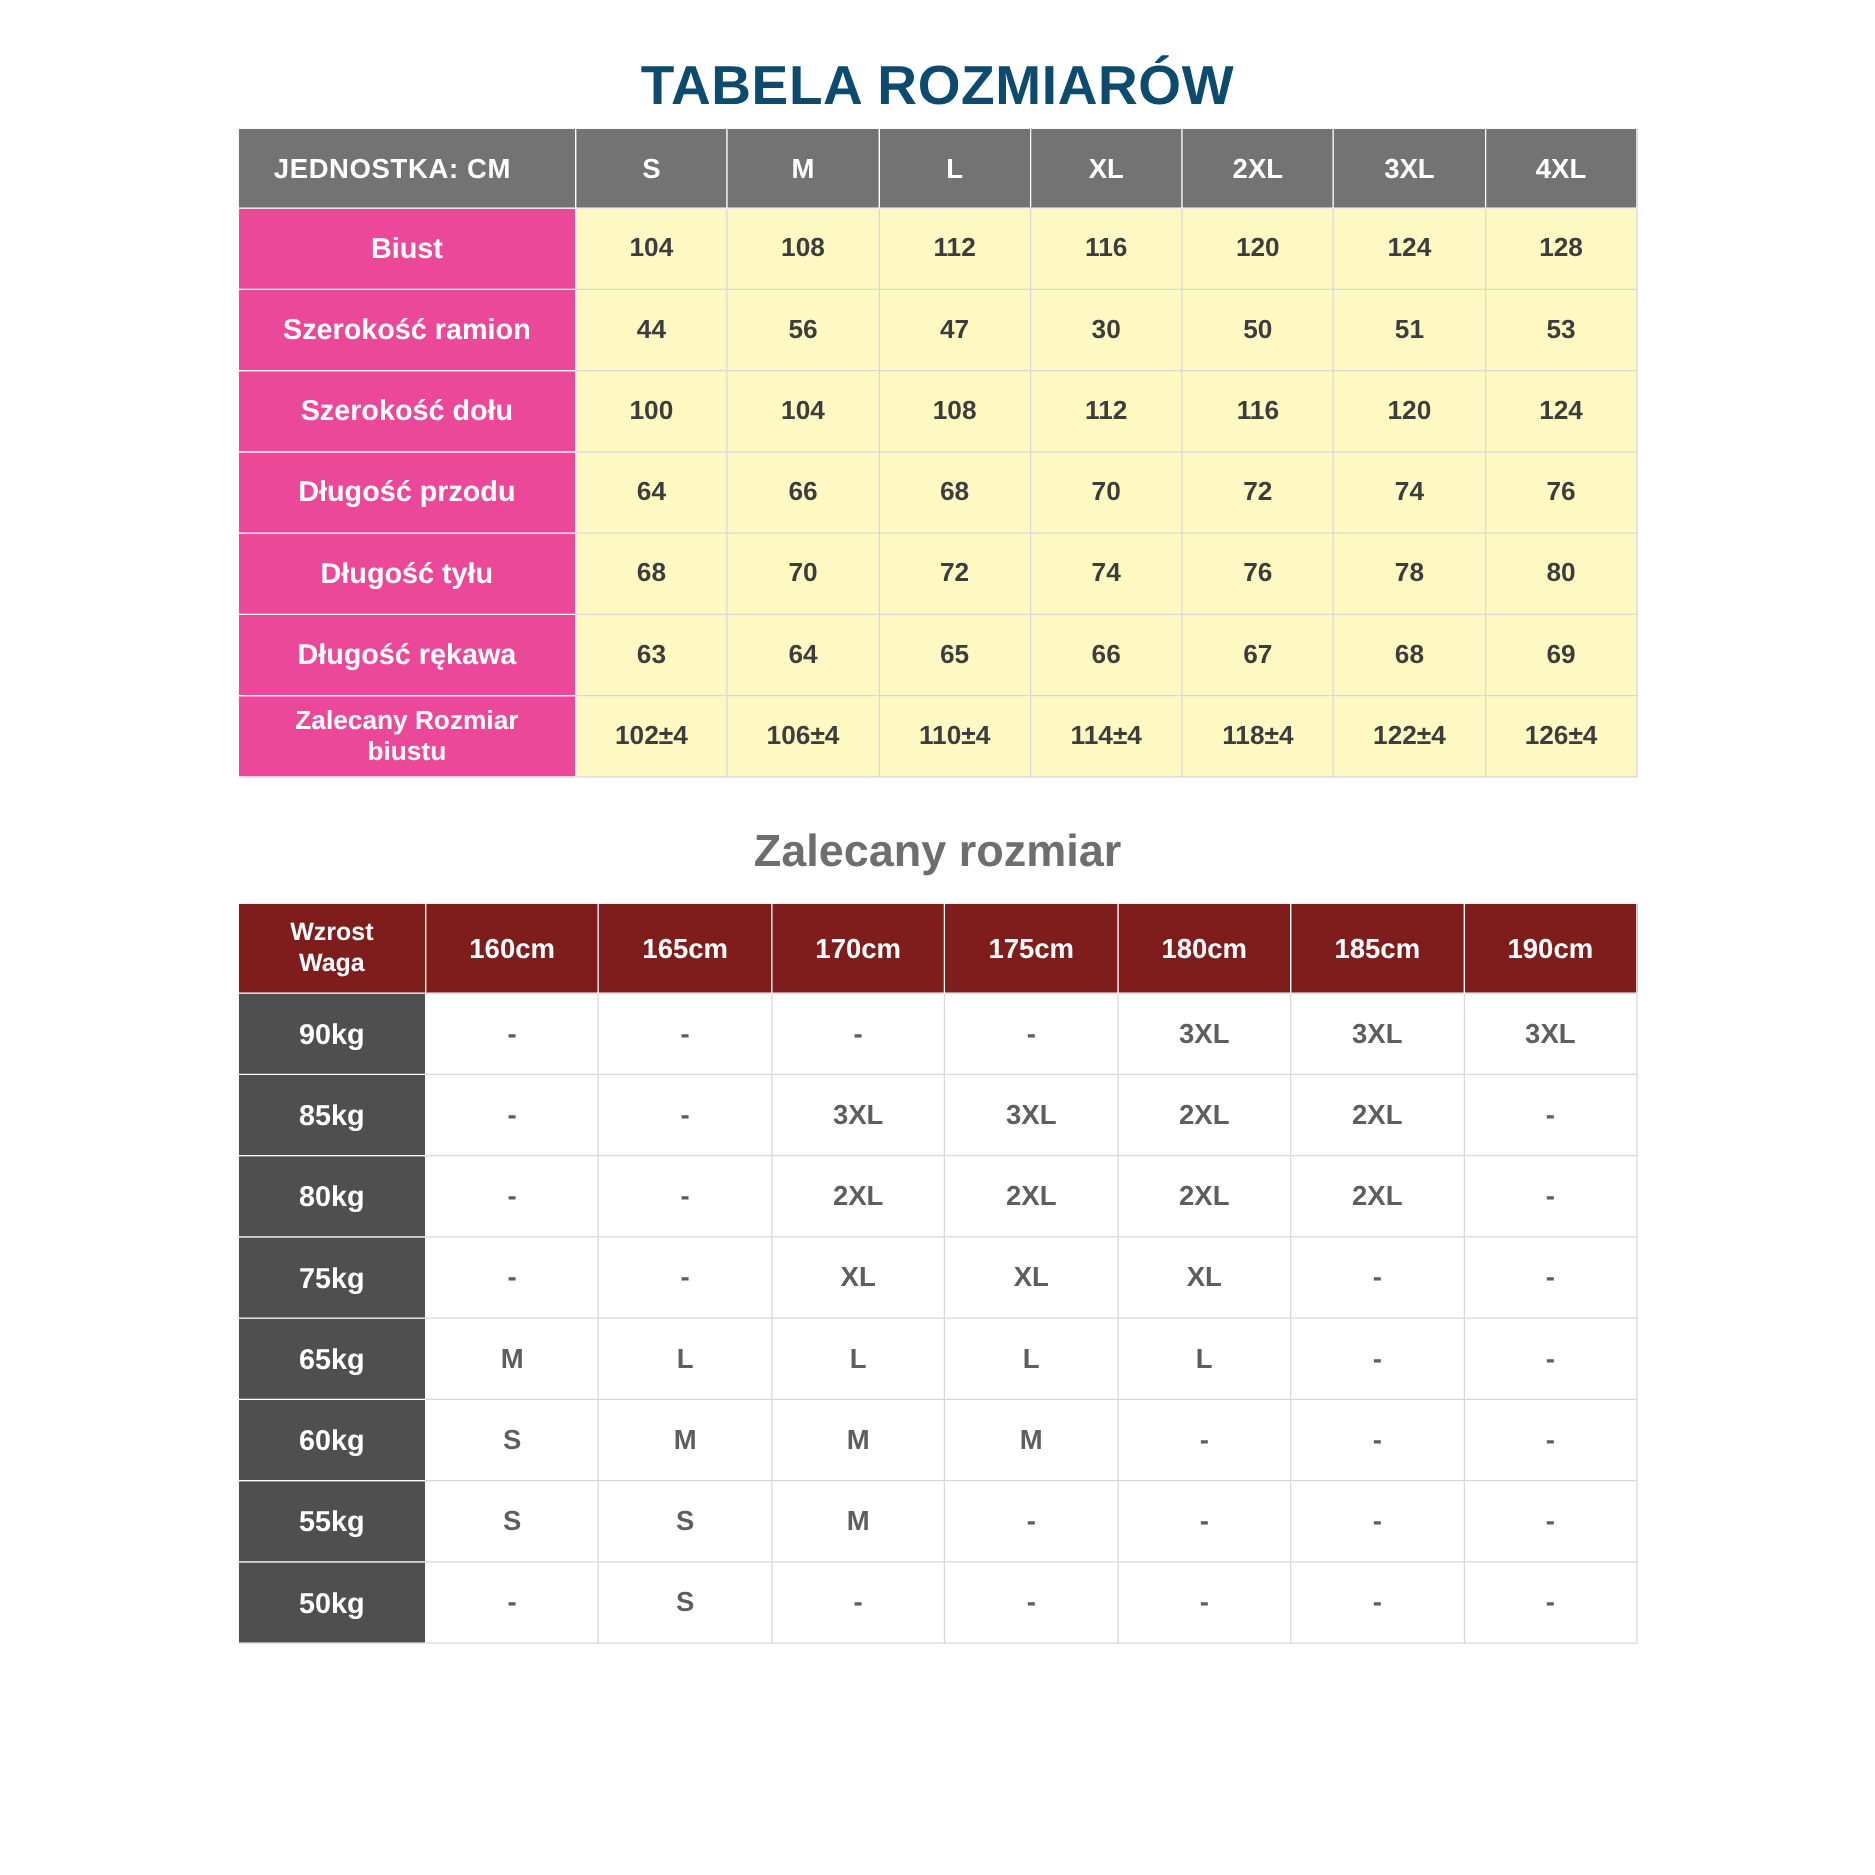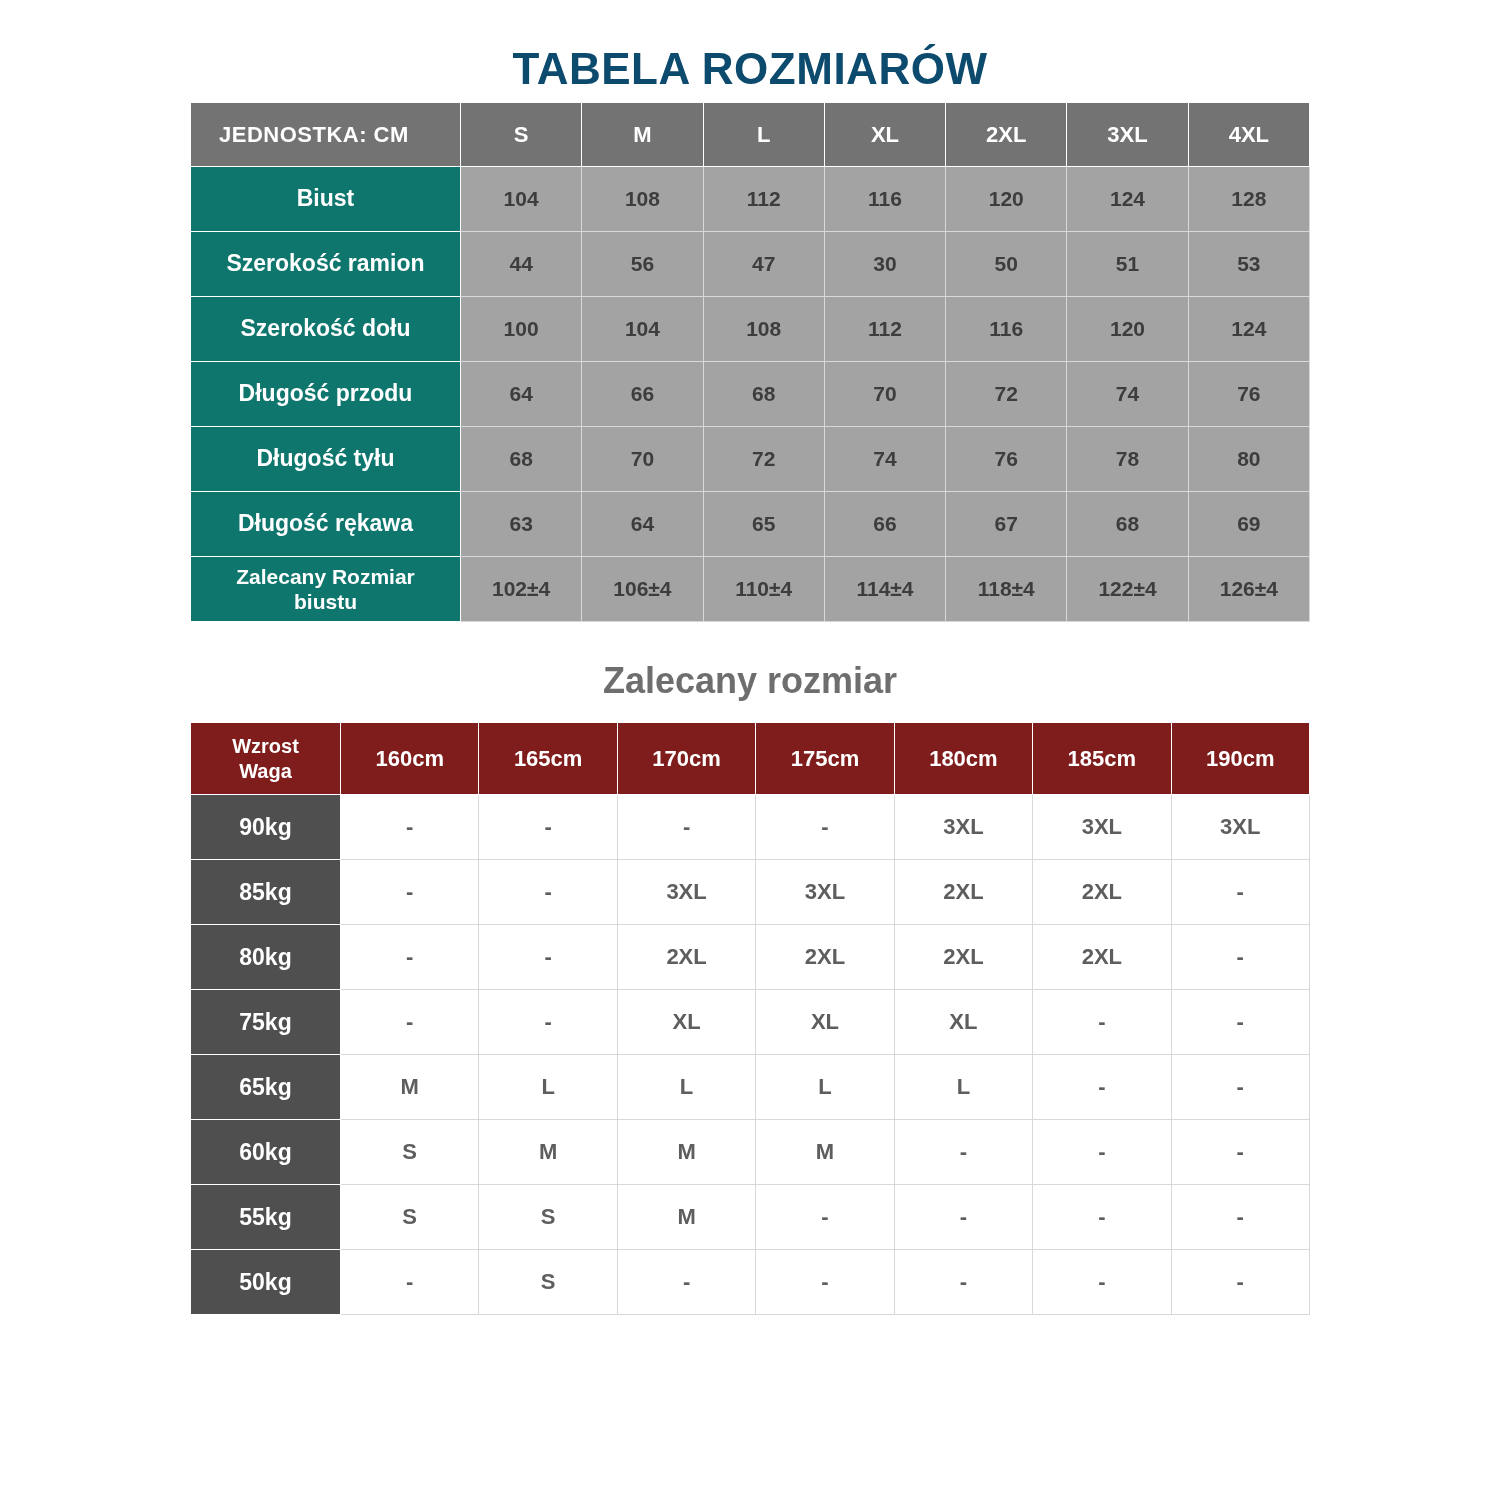--- a/index.html
+++ b/index.html
@@ -61,28 +61,28 @@
     color: #ffffff;
     font-size: 22px;
     height: 64px;
   }
   .size-table thead th.corner {
     text-align: left;
     padding-left: 28px;
     letter-spacing: 0.5px;
   }
   .size-table tbody th {
-    background: #0f766e;
+    background: #ec4899;
     color: #ffffff;
     font-size: 23px;
     padding: 1px 12px;
     line-height: 1.2;
   }
   .size-table tbody td {
-    background: #a3a3a3;
+    background: #fef9c3;
     color: #3d3d3d;
     border: 1px solid #d8d8d8;
     margin-top: 26px;
   }
   .size-table tbody tr:last-child th {
     font-size: 21px;
   }
 
   
   .rec-table {

